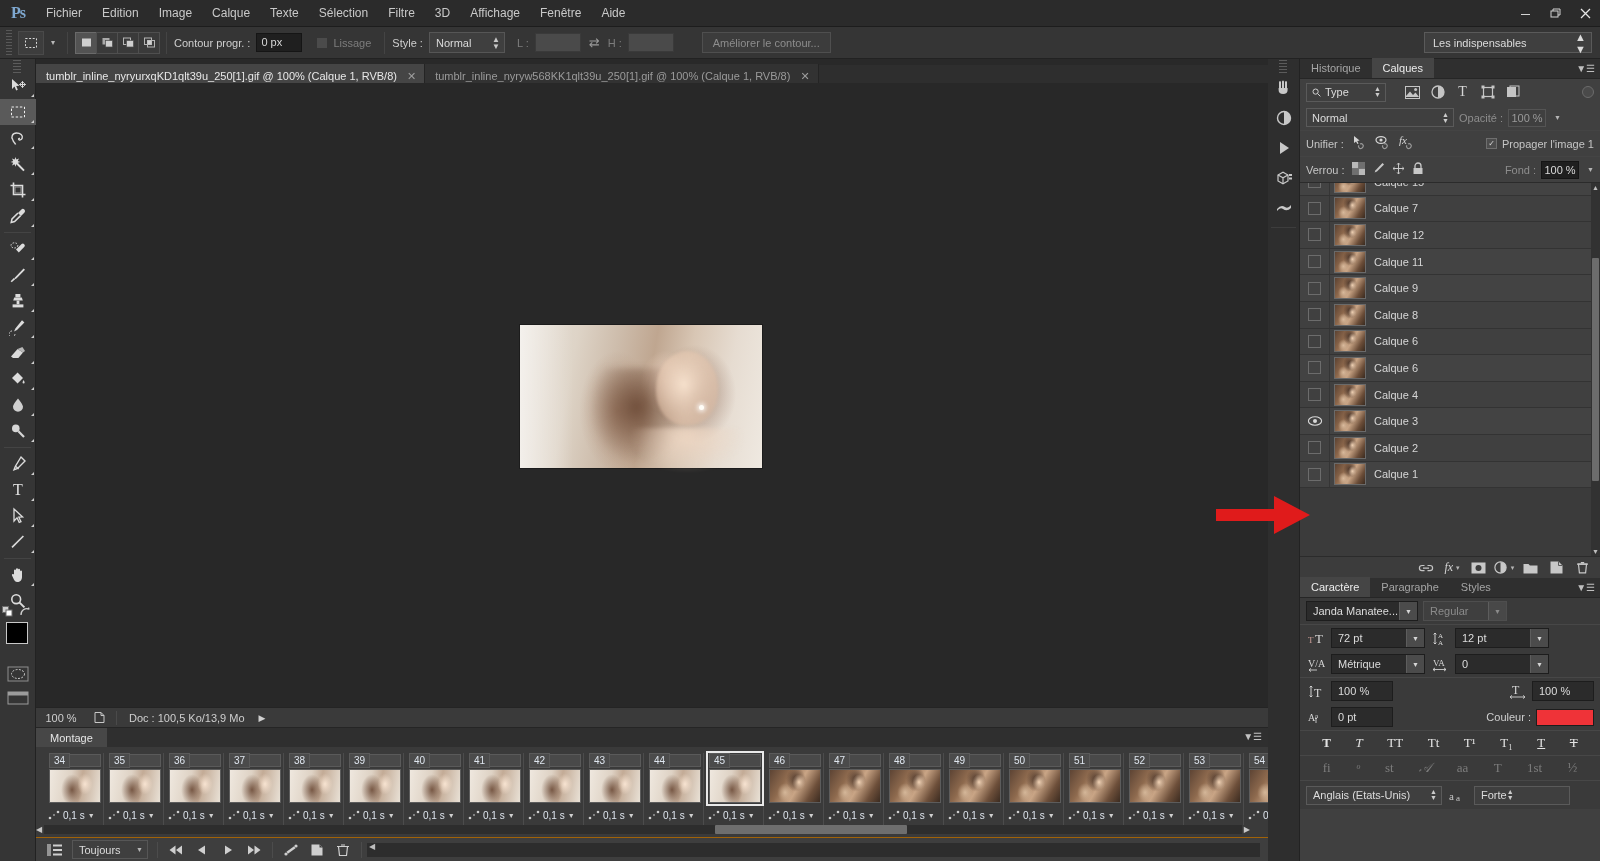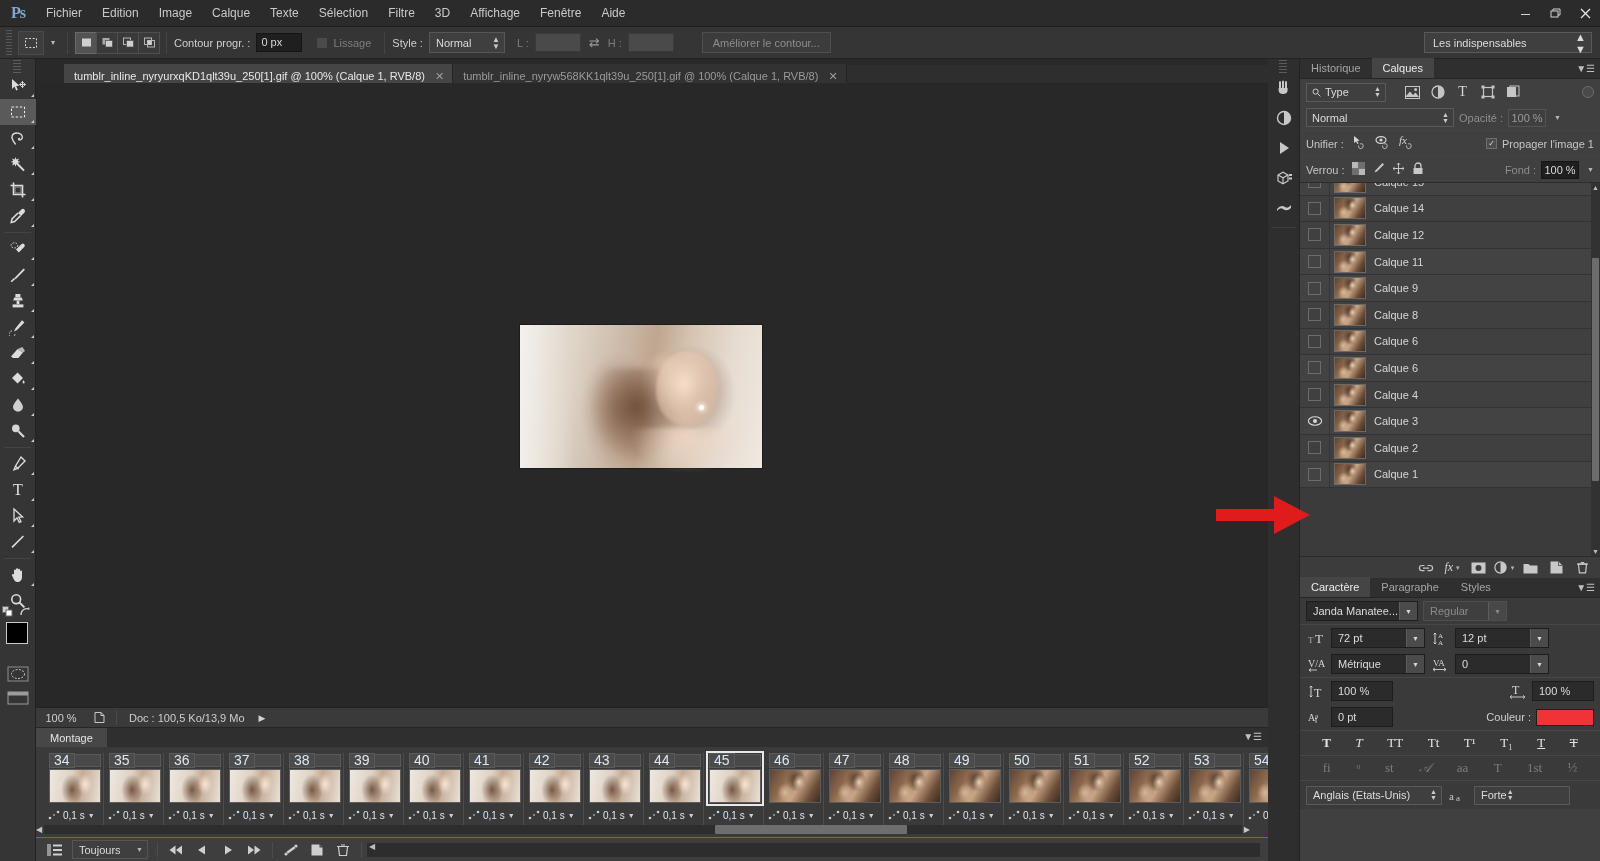--- a/index.html
+++ b/index.html
@@ -106,21 +106,21 @@
   .swatches{ position:relative; height:44px; margin-top:4px;}
   .sw-fore{ position:absolute; left:6px; top:4px; width:22px;height:22px;background:#000;border:1px solid #c9c9c9;}
   .sw-back{ position:absolute; left:19px; top:17px; width:22px;height:22px;background:#fff;border:1px solid #8a8a8a; z-index:-1;}
   .sw-swap{ position:absolute; right:3px; top:-12px; color:#c2c2c2;font-size:11px;}
   .sw-reset{ position:absolute; left:2px; top:-12px; }
   .qmask{ height:24px; display:flex;align-items:center;justify-content:center;}
 
   
   .doctabs{
     position:absolute; left:36px; top:65px; width:1232px; height:24px;
-    background:#2e2e2e; border-bottom:1px solid #1e1e1e; display:flex; align-items:flex-end;margin-left:28px;
+    background:#2e2e2e; border-bottom:1px solid #1e1e1e; display:flex; align-items:flex-end;
   }
   .doctab{
     height:24px; display:flex; align-items:center; padding:0 8px 0 10px;
     font-size:11px; color:#9a9a9a; background:#323232; border-right:1px solid #242424;
     white-space:nowrap;
   }
   .doctab.active{ background:#454545; color:#e8e8e8;}
   .doctab .x{ margin-left:10px; color:#9d9d9d; font-size:11px;}
 
   
@@ -188,21 +188,21 @@
   .tl-frames{
     position:relative; height:78px; padding:6px 0 0 8px;
     display:flex; gap:0; overflow:hidden;
   }
   .frame{
     width:60px; margin-right:0; padding:0 4px;
     border-right:1px solid #4c4c4c;
   }
   .fr-head{ display:flex; align-items:center; height:13px;}
   .fr-num{
-    background:#4b4b4b; color:#dfe6ef; font-size:14px; padding:0 4px; height:15px; line-height:13px;
+    background:#4b4b4b; color:#dfe6ef; font-size:10px; padding:0 4px; height:15px; line-height:13px;
     border:1px solid #5a5a5a; min-width:18px;
   }
   .fr-blank{ flex:1; height:13px; background:#494949; border:1px solid #5a5a5a; border-left:none;}
   .fr-thumb{
     width:52px;height:34px;margin-top:2px;border:1px solid #5c5c5c;
   }
   .fr-thumb.a{
     background:
       radial-gradient(ellipse 10px 14px at 70% 44%, rgba(250,230,212,.95), transparent 75%),
       radial-gradient(ellipse 14px 20px at 44% 62%, rgba(96,60,40,.8), transparent 78%),
@@ -1212,21 +1212,21 @@
             <div class="eye-box"></div>
           </div>
           <div class="lay-thumb"></div>
           <span class="lay-name">Calque 15</span>
         </div>
         <div class="layer alt">
           <div class="lay-eye">
             <div class="eye-box"></div>
           </div>
           <div class="lay-thumb"></div>
-          <span class="lay-name">Calque 14</span>
+          <span class="lay-name">Calque 7</span>
         </div>
         <div class="layer alt">
           <div class="lay-eye">
             <div class="eye-box"></div>
           </div>
           <div class="lay-thumb"></div>
           <span class="lay-name">Calque 12</span>
         </div>
         <div class="layer">
           <div class="lay-eye">

